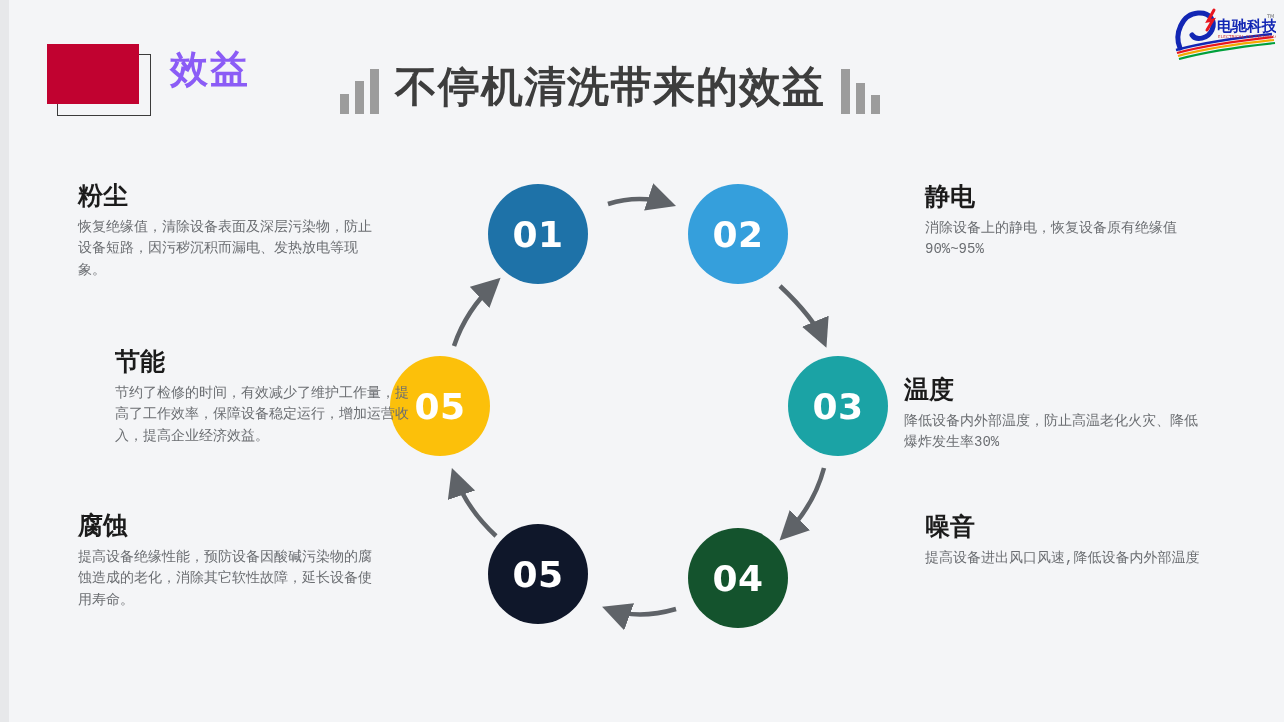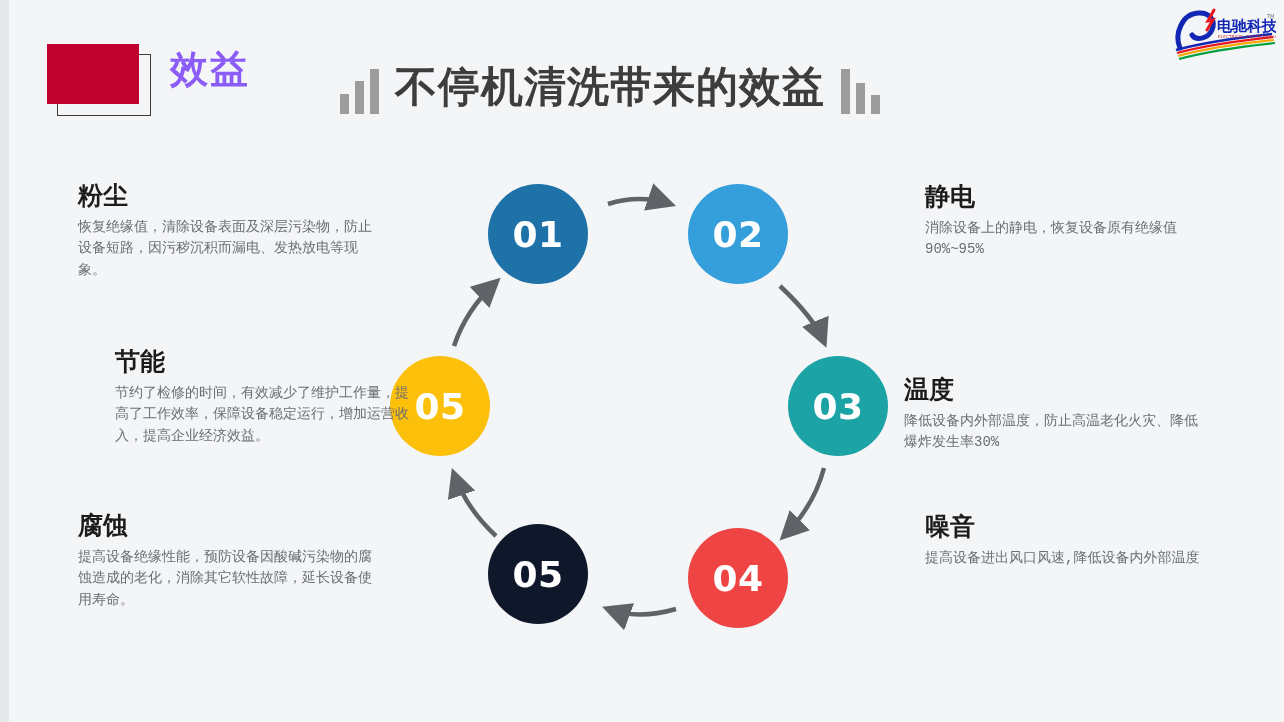--- a/index.html
+++ b/index.html
@@ -113,21 +113,21 @@
     align-items: center;
     justify-content: center;
     color: #ffffff;
     font-size: 36px;
     font-weight: 700;
     letter-spacing: 0.5px;
   }
   .n01 { width: 100px; height: 100px; left: 108px; top: 16px;  background: #1e72a8; }
   .n02 { width: 100px; height: 100px; left: 308px; top: 16px;  background: #359fdc; }
   .n03 { width: 100px; height: 100px; left: 408px; top: 188px; background: #1ba3a5; }
-  .n04 { width: 100px; height: 100px; left: 308px; top: 360px; background: #ef4444; }
+  .n04 { width: 100px; height: 100px; left: 308px; top: 360px; background: #14532d; }
   .n05 { width: 100px; height: 100px; left: 108px; top: 356px; background: #0f172a; }
   .n06 { width: 100px; height: 100px; left:  10px; top: 188px; background: #fcc00a; }
 
   .arrows {
     position: absolute;
     left: 0; top: 0;
     width: 530px; height: 500px;
     pointer-events: none;
   }
 

